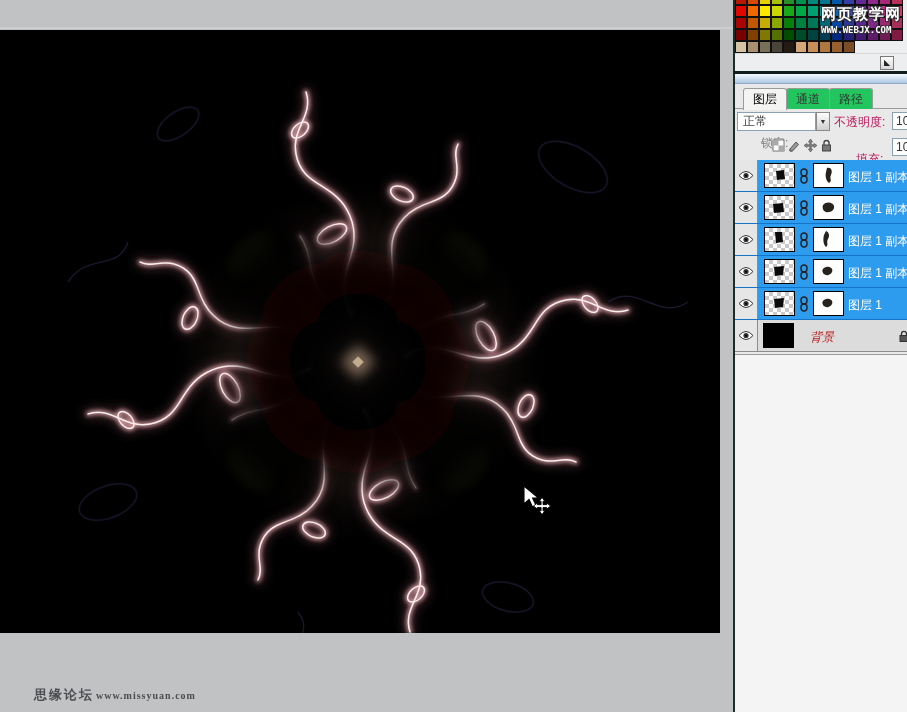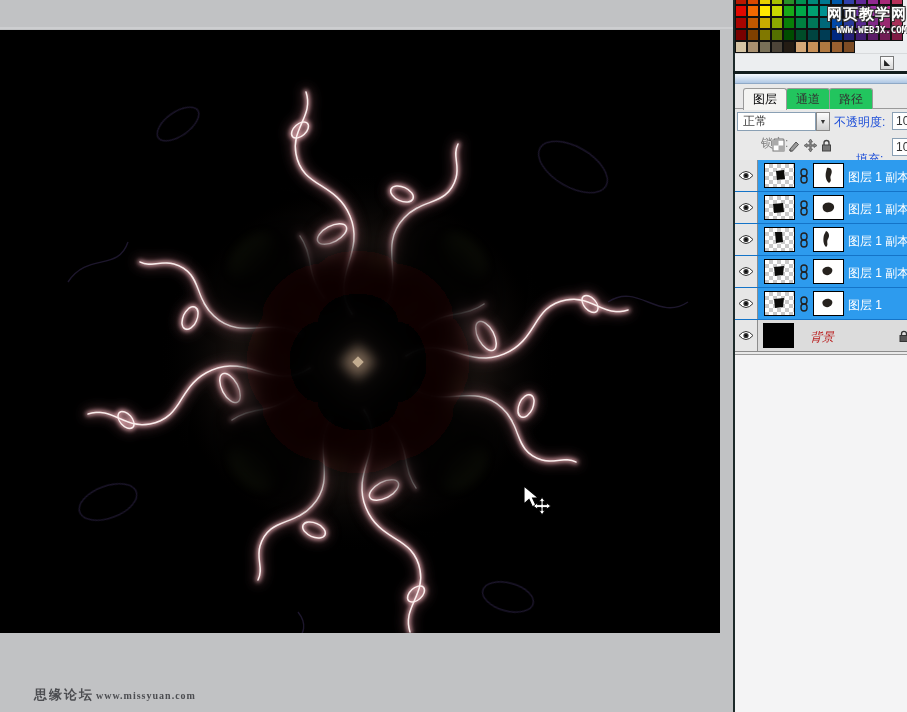--- a/index.html
+++ b/index.html
@@ -23,42 +23,42 @@
   #right-divider{position:absolute;left:733px;top:0;width:2px;height:712px;background:#1d2a2a;}
   #below-panels{position:absolute;left:735px;top:354px;width:172px;height:358px;background:#f4f4f5;border-top:1px solid #9a9a9a;}
 
   
   #swatches-panel{position:absolute;left:735px;top:0;width:172px;height:71px;background:#eceef0;overflow:hidden;}
   #swatch-grid{position:absolute;left:0;top:-7px;width:172px;}
   .sw-row{display:flex;height:12px;}
   .swatch{width:12px;height:12px;box-sizing:border-box;border:1px solid #101010;}
   #swatches-footer{position:absolute;left:0;top:53px;width:172px;height:18px;background:#eceef0;border-top:1px solid #d8dadc;}
   #panel-menu-button{position:absolute;right:13px;top:2px;width:14px;height:14px;background:linear-gradient(180deg,#fdfdfd,#d8d8d8);border:1px solid #7a7a7a;box-sizing:border-box;font-size:8px;line-height:11px;text-align:center;color:#222;cursor:pointer;}
-  #swatches-watermark{position:absolute;left:86px;top:5px;width:86px;text-align:right;color:#fff;pointer-events:none;}
+  #swatches-watermark{position:absolute;left:86px;top:5px;width:86px;text-align:left;color:#fff;pointer-events:none;}
   #swatches-watermark .l1{font-size:15px;font-weight:bold;letter-spacing:1px;text-shadow:1px 1px 0 #303030,-1px -1px 0 #303030,1px -1px 0 #303030,-1px 1px 0 #303030;}
   #swatches-watermark .l2{font-size:9px;font-weight:bold;font-family:"DejaVu Sans Mono",monospace;letter-spacing:0;margin-top:1px;text-shadow:1px 1px 0 #303030,-1px -1px 0 #303030;}
 
   #panel-sep{position:absolute;left:733px;top:71px;width:174px;height:3px;background:#121d1d;}
 
   
   #layers-panel{position:absolute;left:735px;top:74px;width:172px;height:280px;background:#e9e9e9;overflow:hidden;font-size:12px;}
   #layers-titlebar{position:absolute;left:0;top:0;width:172px;height:9px;background:linear-gradient(180deg,#f5f9fd,#aec7e4);border-bottom:1px solid #8fa9c6;}
   #layers-tabs{position:absolute;left:0;top:10px;width:172px;height:24px;border-bottom:1px solid #9a9a9a;}
   .tab{position:absolute;top:4px;height:20px;line-height:20px;padding:0 9px;border:1px solid #9a9a9a;border-bottom:none;border-radius:3px 3px 0 0;background:#22c55e;color:#333;cursor:pointer;}
   .tab.active{background:#f4f4f2;height:21px;color:#000;z-index:2;}
   #tab-layers{left:8px;}
   #tab-channels{left:51px;}
   #tab-paths{left:94px;}
 
   .ctl-row{position:absolute;left:0;width:175px;height:26px;padding-left:39px;}
   #row-blend{top:35px;}
   #row-lock{top:61px;height:24px;}
   .combo{position:absolute;left:2px;top:3px;width:79px;height:19px;background:#fff;border:1px solid #8aa0b4;box-sizing:border-box;line-height:17px;padding-left:5px;color:#444;}
   .combo-btn{position:absolute;left:81px;top:3px;width:14px;height:19px;background:linear-gradient(180deg,#fefefe,#cfcfcf);border:1px solid #8a8a8a;box-sizing:border-box;font-size:7px;text-align:center;line-height:17px;color:#333;cursor:pointer;}
-  .fld-label{position:absolute;top:5px;color:#1d4ed8;}
+  .fld-label{position:absolute;top:5px;color:#be185d;}
   #opacity-label{left:99px;}
   #fill-label{left:121px;top:16px;}
   .val-box{position:absolute;left:157px;top:3px;width:34px;height:18px;background:#fff;border:1px solid #8aa0b4;box-sizing:border-box;line-height:16px;padding-left:3px;color:#333;}
   #lock-label{position:absolute;left:2px;top:0;color:#7c7c7c;margin-left:24px;}
   .lock-btn{position:absolute;top:3px;width:15px;height:15px;cursor:pointer;}
   #lock-transparency{left:36px;}
   #lock-pixels{left:52px;}
   #lock-position{left:68px;}
   #lock-all{left:84px;}
 

